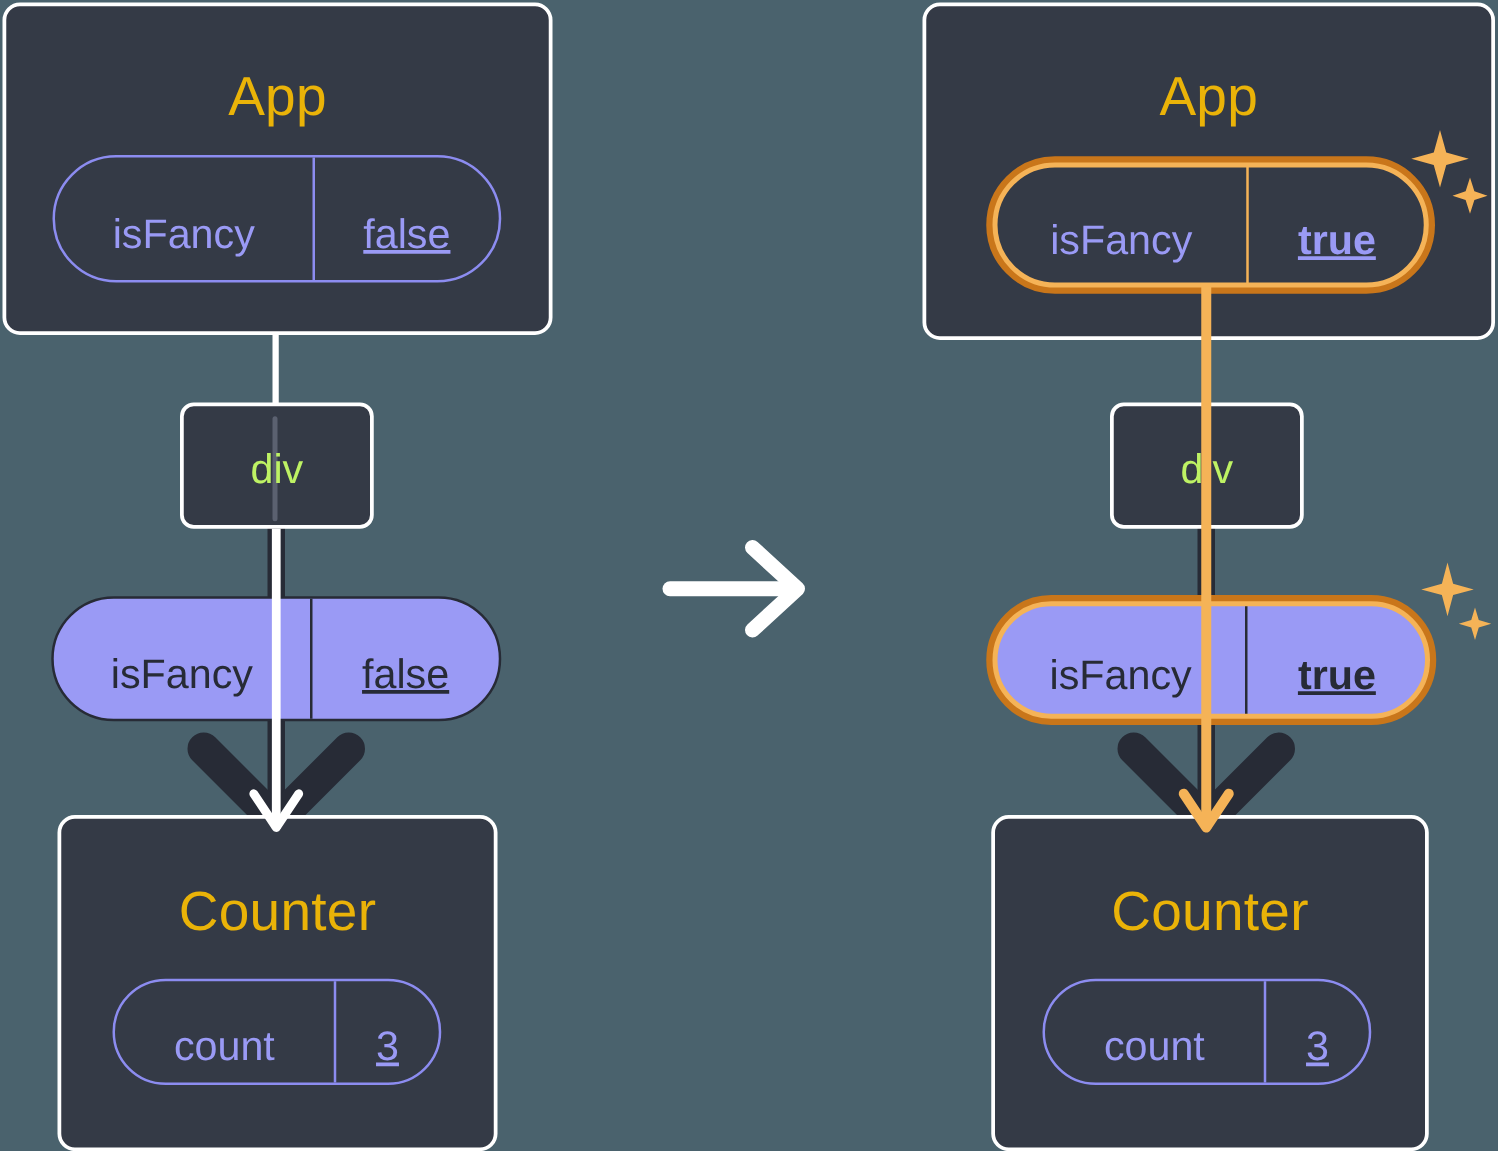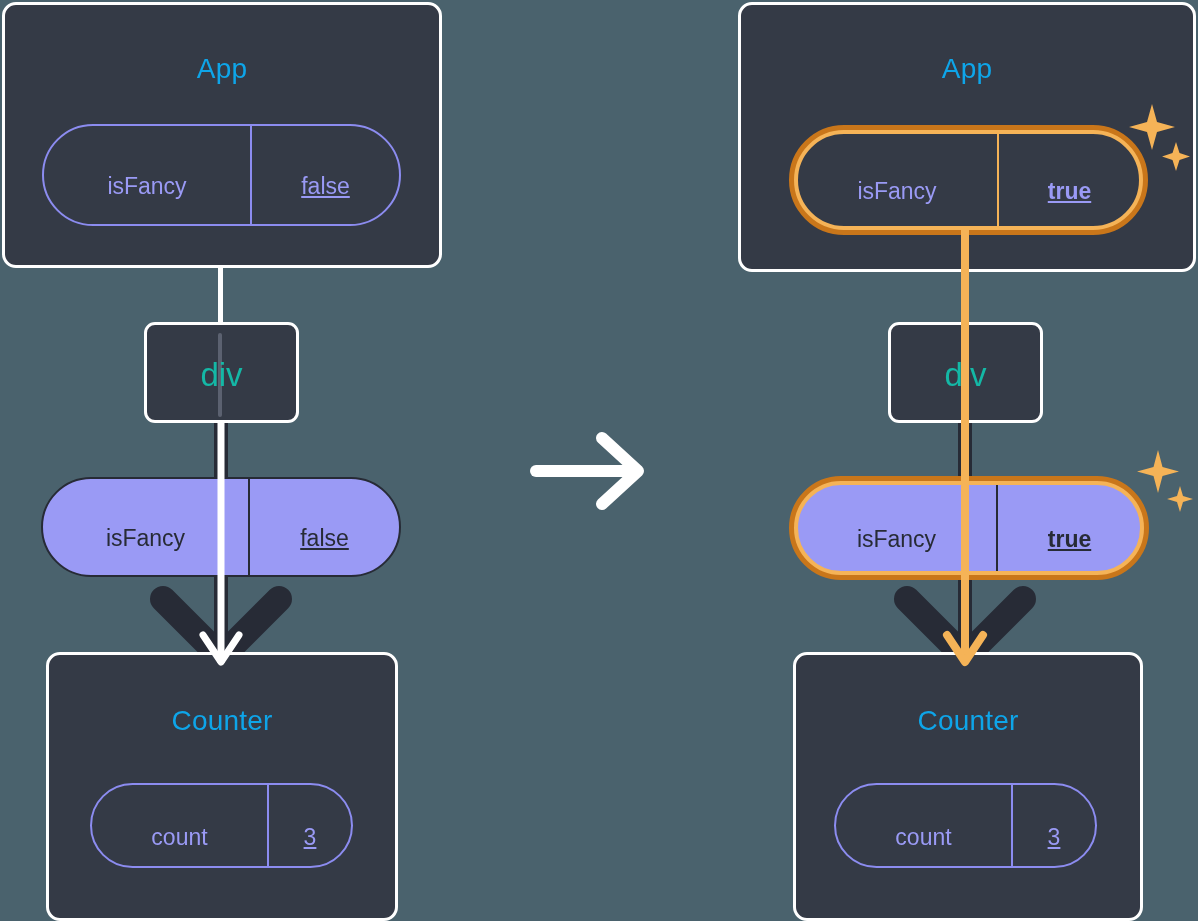--- a/index.html
+++ b/index.html
@@ -23,57 +23,57 @@
     position: absolute;
     background: #343a46;
     border: 3px solid #ffffff;
     border-radius: 14px;
     z-index: 4;
   }
   .panel-title {
     position: absolute;
     left: 0; right: 0;
     text-align: center;
-    color: #0ea5e9;
-    font-size: 28px;
+    color: #eab308;
+    font-size: 44px;
     font-weight: 400;
     letter-spacing: 0.2px;
     white-space: nowrap;
   }
 
   
   .divbox {
     position: absolute;
     background: #343a46;
     border: 3px solid #ffffff;
     border-radius: 11px;
     z-index: 6;
   }
   .divbox-label {
     position: absolute;
     left: 0; right: 0;
     text-align: center;
-    color: #14b8a6;
+    color: #bef264;
     font-size: 33px;
     white-space: nowrap;
   }
 
   
   .pill {
     position: absolute;
     display: flex;
     align-items: stretch;
     border-radius: 999px;
     z-index: 8;
   }
   .pill .cell {
     display: flex;
     align-items: center;
     justify-content: center;
-    font-size: 23px;
+    font-size: 33px;
     white-space: nowrap;
     padding: 0 6px;
     margin-top: 23px;
   }
   .pill .cell.key { flex: 0 0 auto; }
   .pill .cell.val { flex: 1 1 auto; text-decoration: underline; }
 
   
   .pill.outline {
     border: 2px solid #8c8cf0;

